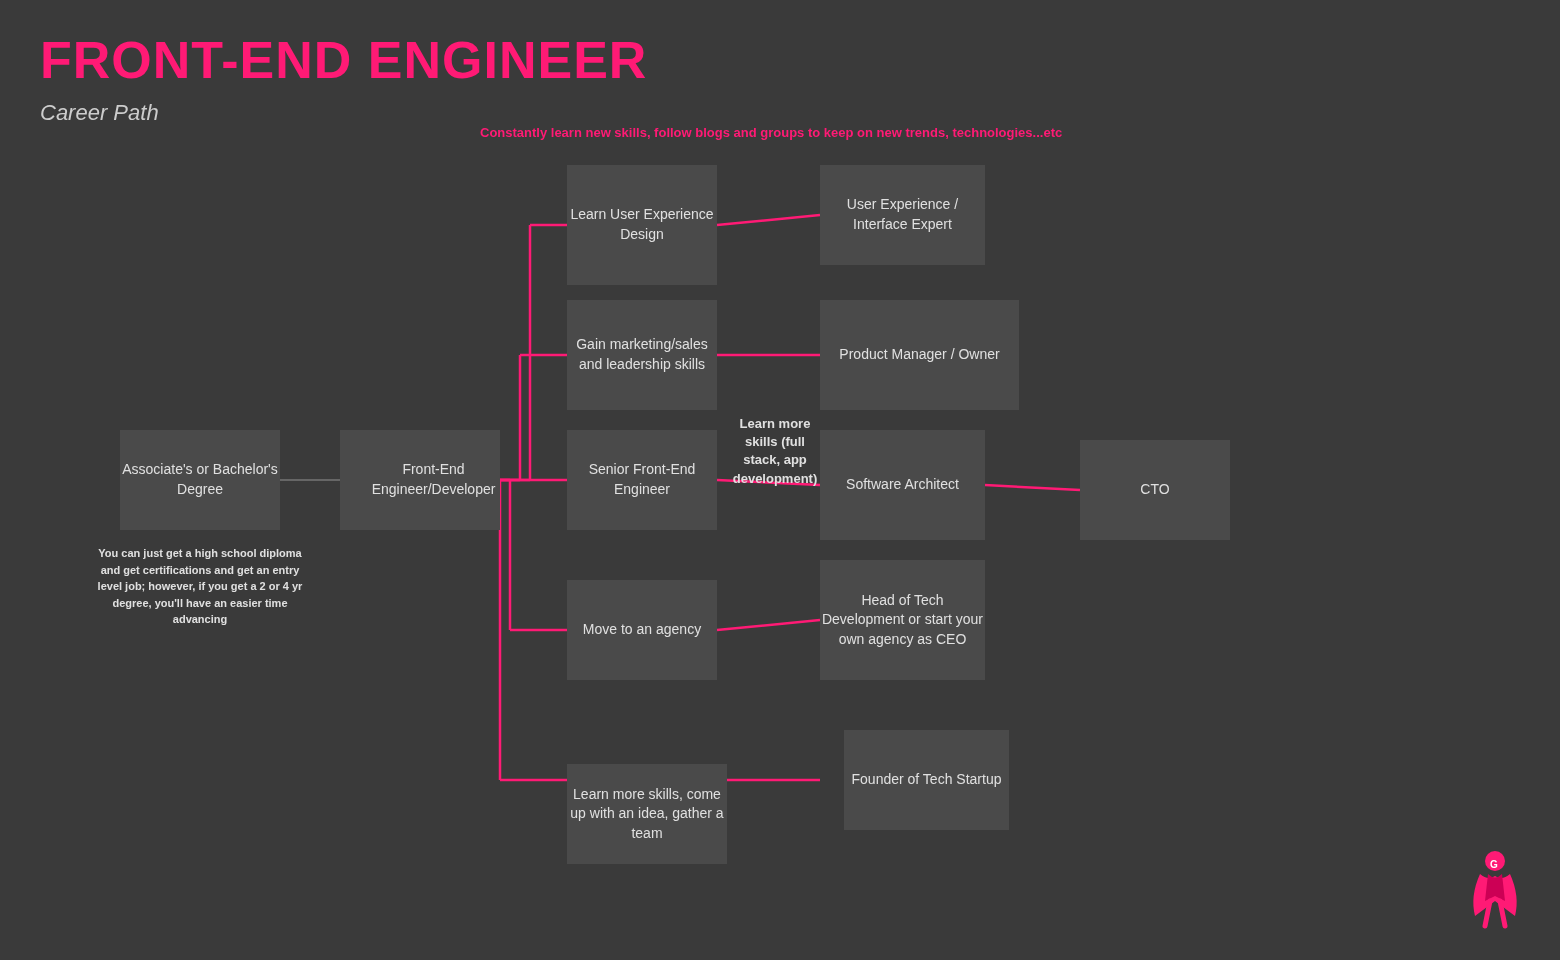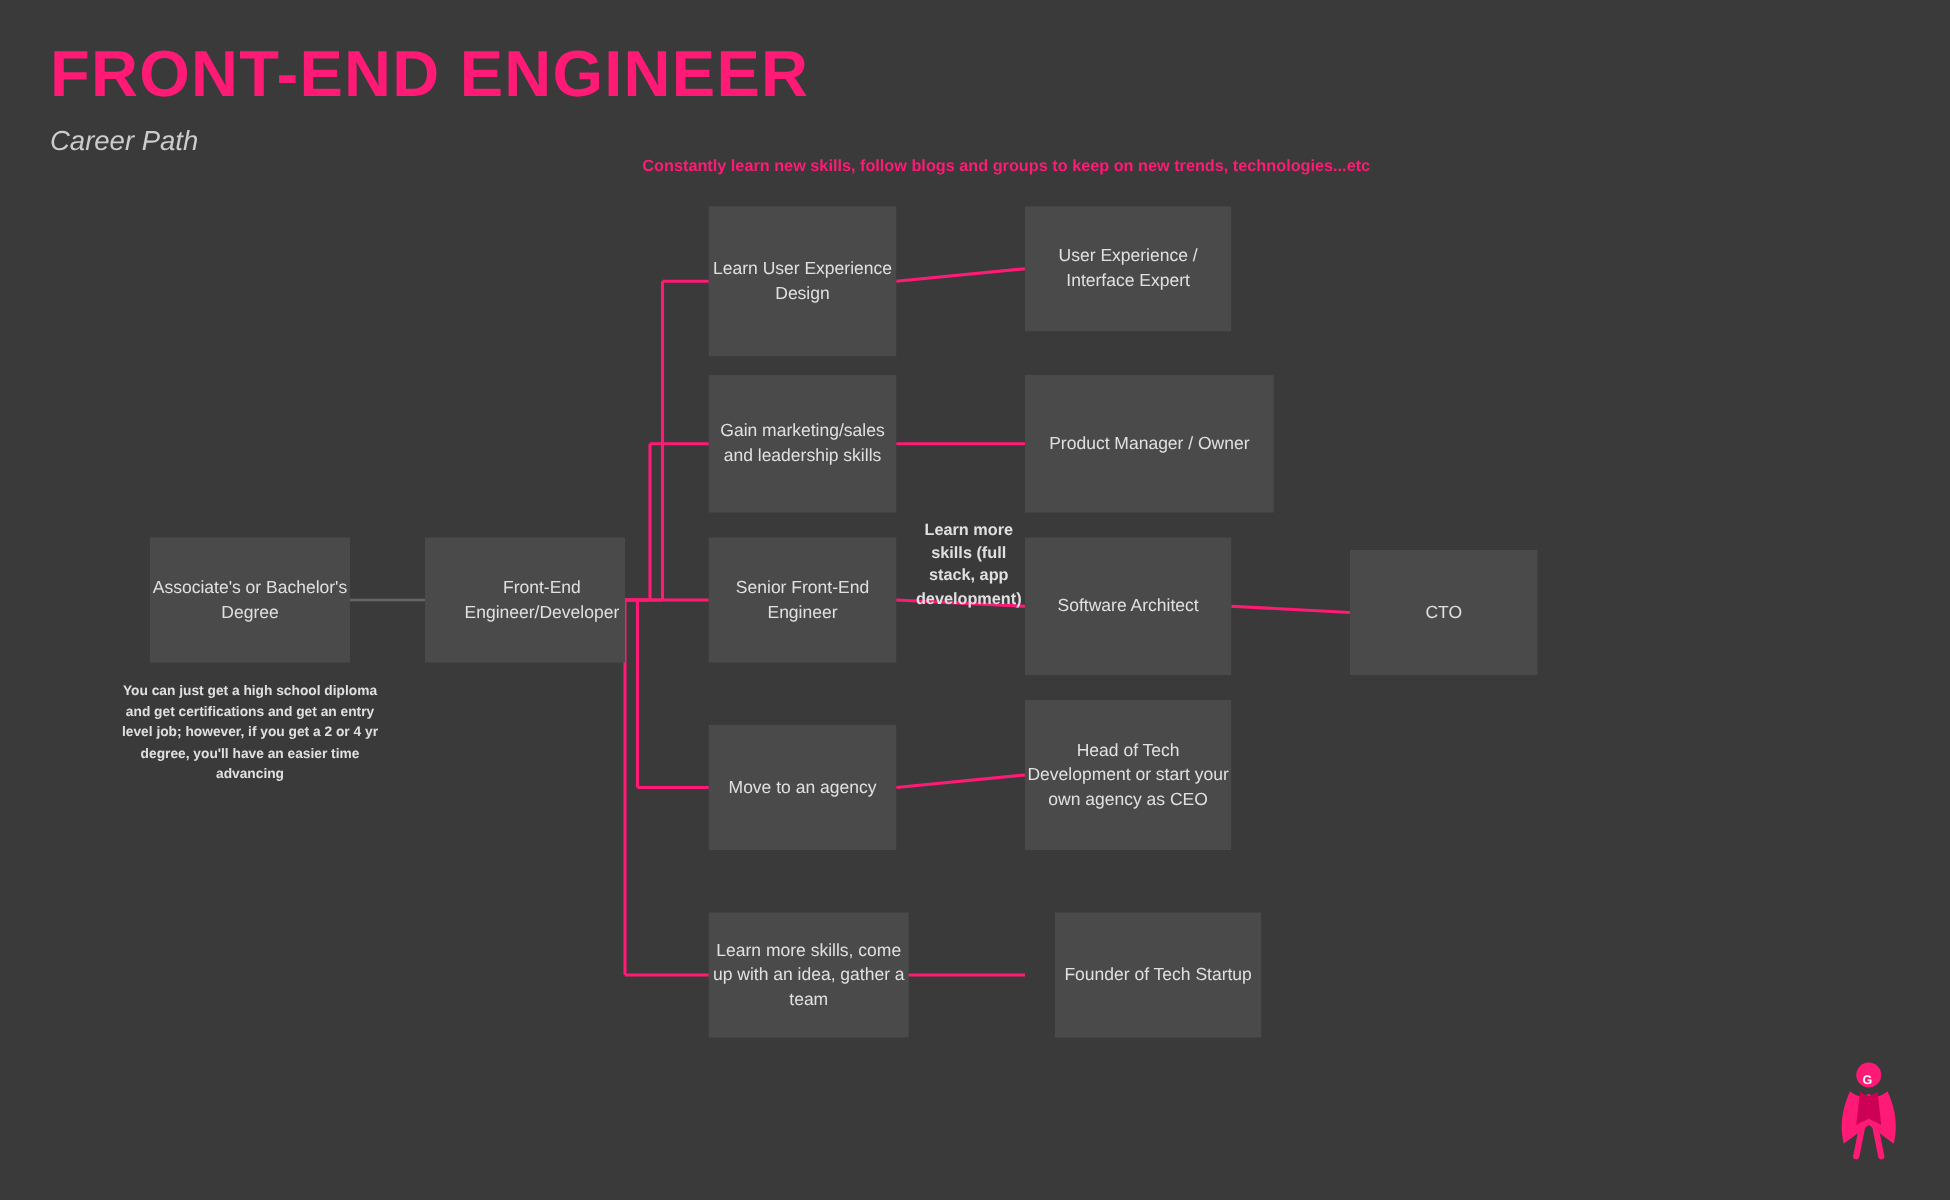--- a/index.html
+++ b/index.html
@@ -29,21 +29,21 @@
       color: #cccccc;
       font-style: italic;
     }
     .top-note {
       position: absolute;
       top: 125px;
       left: 480px;
       font-size: 13px;
       font-weight: bold;
       color: #ff1a75;
-      text-align: center;
+      text-align: left;
       width: 650px;
     }
 
     
     .box {
       position: absolute;
       background-color: #4a4a4a;
       color: #e0e0e0;
       display: flex;
       align-items: center;
@@ -102,21 +102,21 @@
       height: 100px;
     }
     .box-agency {
       left: 567px;
       top: 580px;
       width: 150px;
       height: 100px;
     }
     .box-startup-learn {
       left: 567px;
-      top: 730px;
+      top: 764px;
       width: 160px;
       height: 100px;
       justify-content: flex-end;
     }
 
     
     .box-ux-expert {
       left: 820px;
       top: 165px;
       width: 165px;

